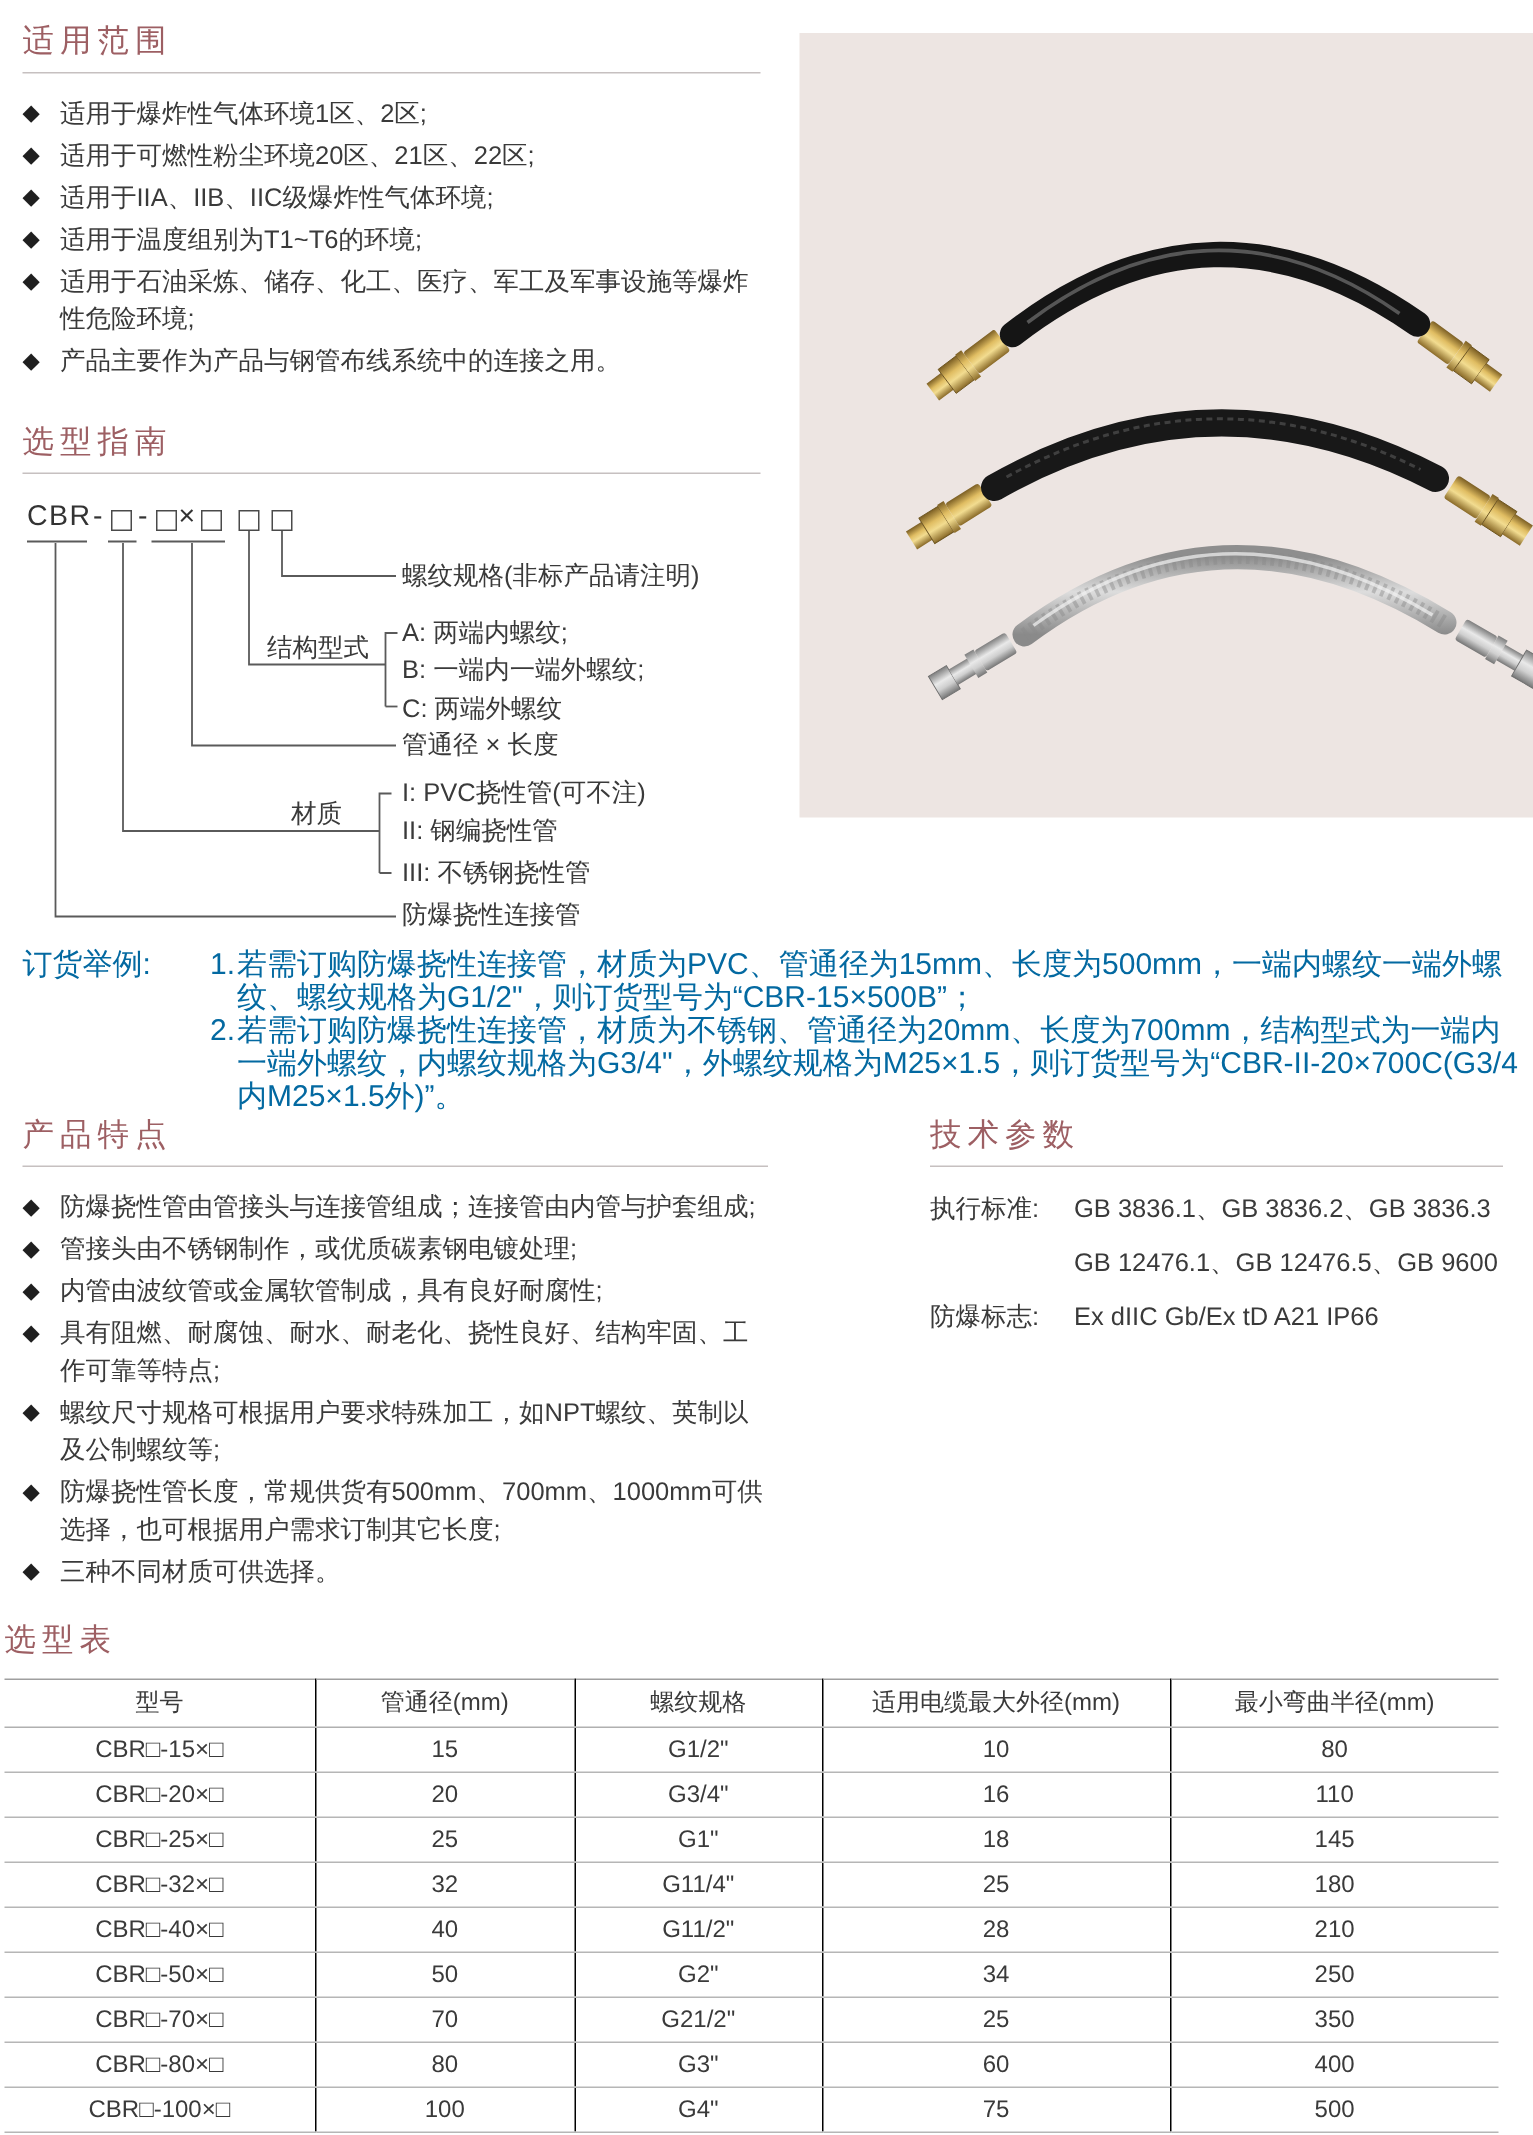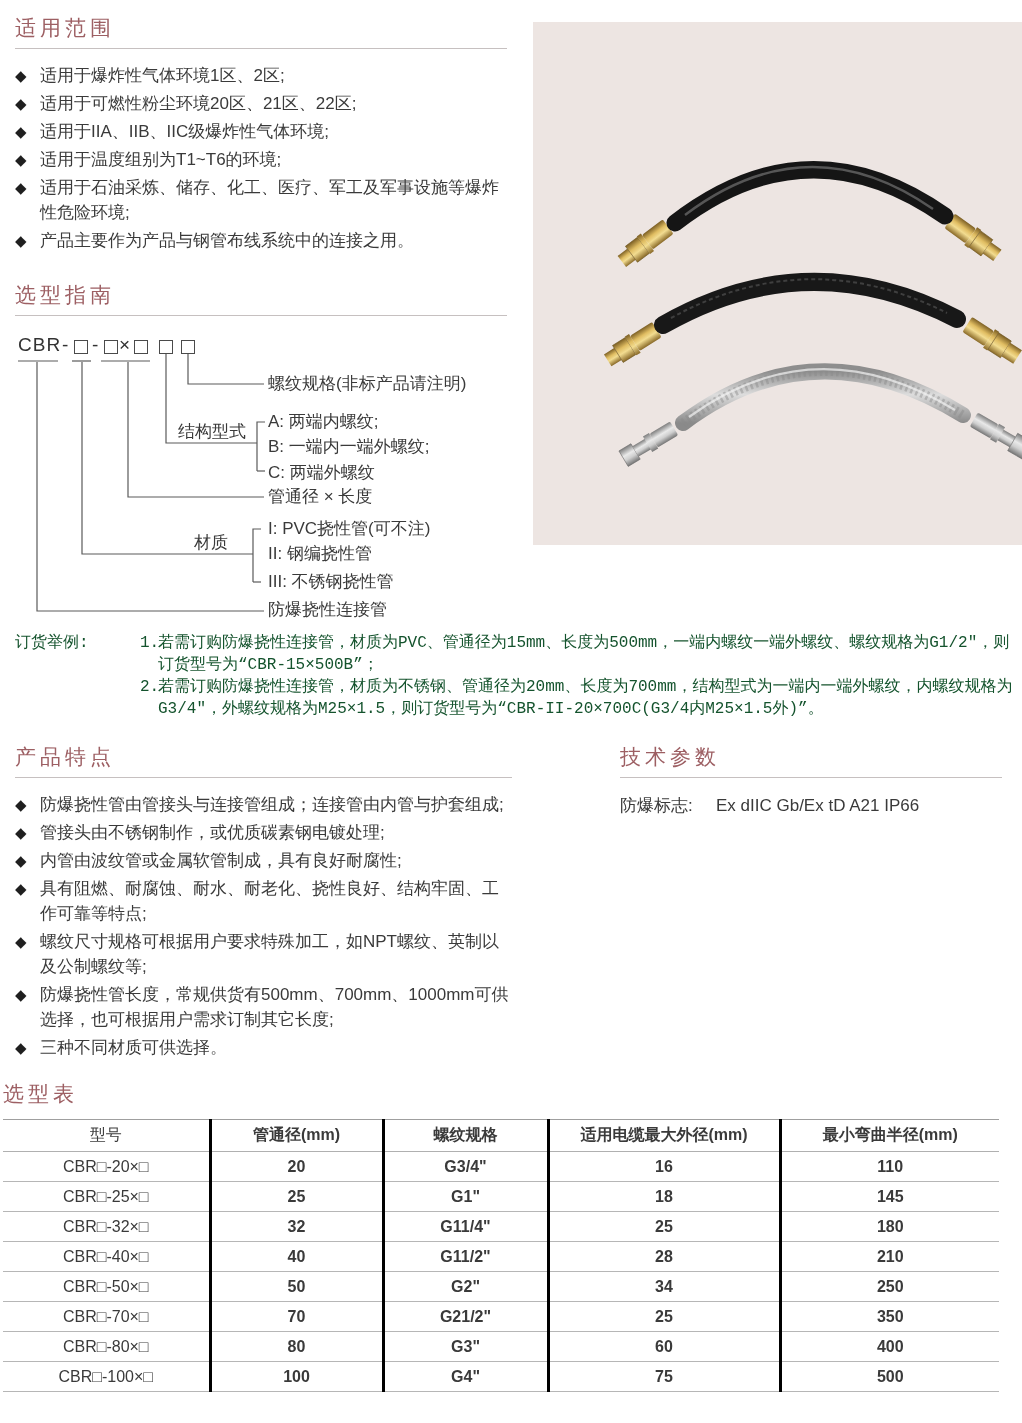--- a/index.html
+++ b/index.html
@@ -25,36 +25,36 @@
   ul.bullets .dia{position:absolute;left:0;top:0;font-size:15px;color:#1f1f1f;}
   
   #photo-panel{left:533px;top:22px;width:489px;height:523px;background:#EDE5E2;}
   
   #diagram{position:relative;margin-top:15px;height:300px;font-size:17px;}
   #diagram .dlabel{position:absolute;line-height:20px;color:#3a3a3a;white-space:nowrap;}
   #diagram svg{position:absolute;left:0;top:0;}
   .mseg{position:absolute;color:#333;font-size:19px;line-height:19px;letter-spacing:1px;}
   .mbox{position:absolute;width:12px;height:12px;border:1.5px solid #4a4a4a;background:#fff;}
   
-  #sec-ordering{display:flex;font-size:16px;line-height:22px;color:#14532d;font-family:Liberation Mono, monospace;}
+  #sec-ordering{display:flex;font-size:20px;line-height:22px;color:#0369a1;}
   #sec-ordering .olabel{width:125px;flex:0 0 125px;}
   #sec-ordering .oitem{position:relative;padding-left:18px;}
   #sec-ordering .onum{position:absolute;left:0;top:0;}
   
   .trow{display:flex;font-size:17px;line-height:36px;}
   .trow .tlabel{width:96px;flex:0 0 96px;}
   
   table#sel-table{
     width:996px;border-collapse:collapse;margin-top:13px;
     border-top:1px solid #9f9f9f;border-bottom:1px solid #9f9f9f;
     font-size:16px;color:#3a3a3a;
   }
   #sel-table th{font-weight:normal;height:29px;border-bottom:1px solid #b0b0b0;}
   #sel-table td{height:27px;text-align:center;border-bottom:1px solid #b6b6b6;}
-  #sel-table th+th, #sel-table td+td{border-left:3px solid #000000;font-weight:bold;}
+  #sel-table th+th, #sel-table td+td{border-left:1px solid #000000;}
   #sel-table th{text-align:center;}
 </style>
 </head>
 <body>
 
 <section class="abs" style="left:15px;top:16px;width:492px;">
   <h2 class="sec-head">适用范围</h2>
   <ul class="bullets">
     <li><span class="dia">◆</span><span>适用于爆炸性气体环境1区、2区;</span></li>
     <li><span class="dia">◆</span><span>适用于可燃性粉尘环境20区、21区、22区;</span></li>
@@ -211,20 +211,27 @@
     <li><span class="dia">◆</span><span>螺纹尺寸规格可根据用户要求特殊加工，如NPT螺纹、英制以及公制螺纹等;</span></li>
     <li><span class="dia">◆</span><span>防爆挠性管长度，常规供货有500mm、700mm、1000mm可供选择，也可根据用户需求订制其它长度;</span></li>
     <li><span class="dia">◆</span><span>三种不同材质可供选择。</span></li>
   </ul>
 </section>
 
 <section class="abs" style="left:620px;top:745px;width:382px;">
   <h2 class="sec-head">技术参数</h2>
   <div style="margin-top:10px;">
     <div class="trow">
+      <div class="tlabel">执行标准:</div>
+      <div>
+        <div>GB 3836.1、GB 3836.2、GB 3836.3</div>
+        <div>GB 12476.1、GB 12476.5、GB 9600</div>
+      </div>
+    </div>
+    <div class="trow">
       <div class="tlabel">防爆标志:</div>
       <div>Ex dIIC Gb/Ex tD A21 IP66</div>
     </div>
   </div>
 </section>
 
 <section class="abs" style="left:3px;top:1082px;width:996px;">
   <h2 class="sec-head no-rule">选型表</h2>
   <table id="sel-table">
     <colgroup>
@@ -238,20 +245,27 @@
       <tr>
         <th>型号</th>
         <th>管通径(mm)</th>
         <th>螺纹规格</th>
         <th>适用电缆最大外径(mm)</th>
         <th>最小弯曲半径(mm)</th>
       </tr>
     </thead>
     <tbody>
         <tr>
+          <td>CBR□-15×□</td>
+          <td>15</td>
+          <td>G1/2"</td>
+          <td>10</td>
+          <td>80</td>
+        </tr>
+        <tr>
           <td>CBR□-20×□</td>
           <td>20</td>
           <td>G3/4"</td>
           <td>16</td>
           <td>110</td>
         </tr>
         <tr>
           <td>CBR□-25×□</td>
           <td>25</td>
           <td>G1"</td>

